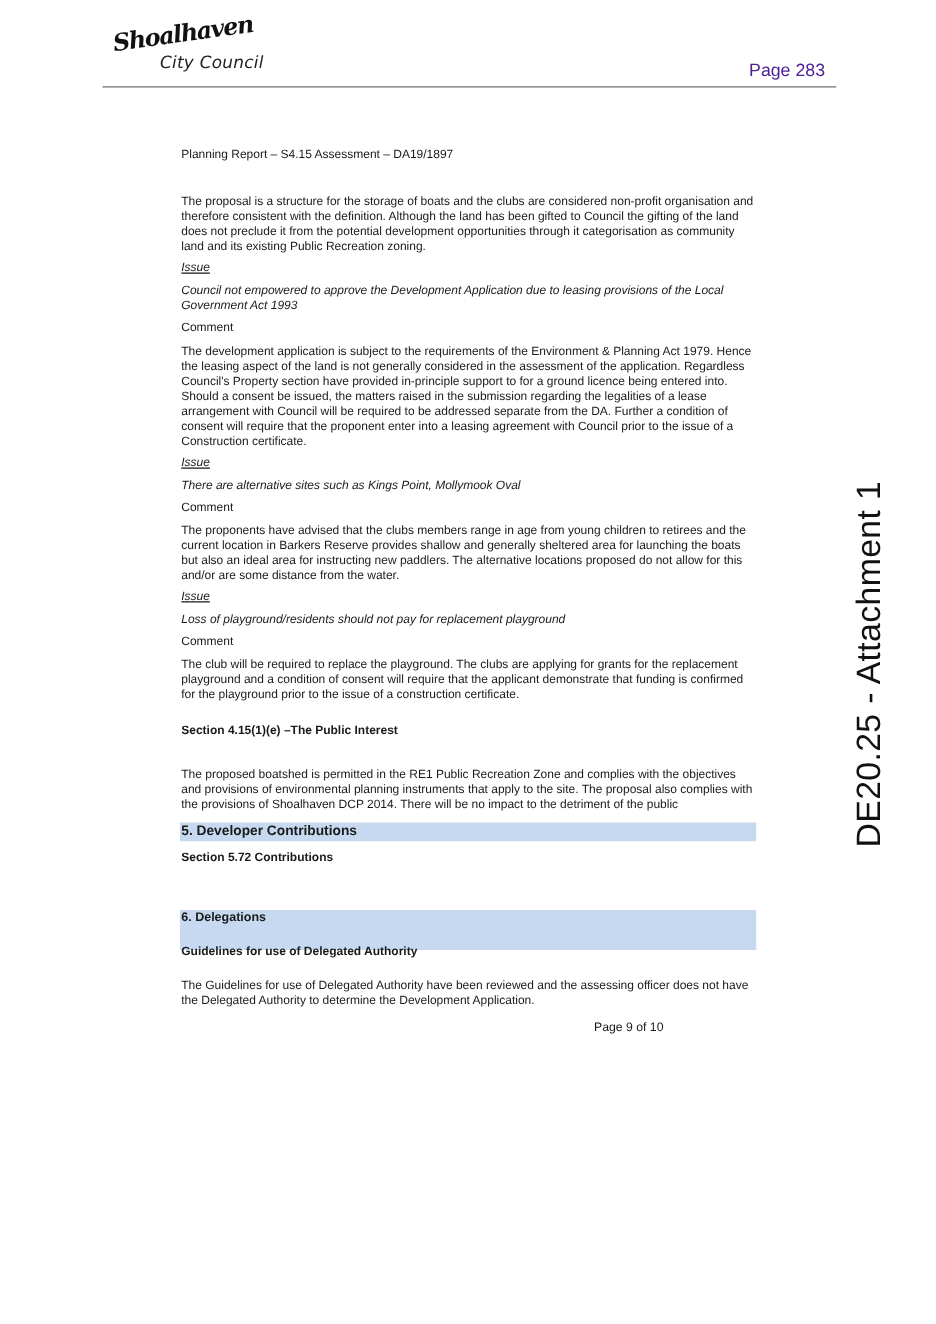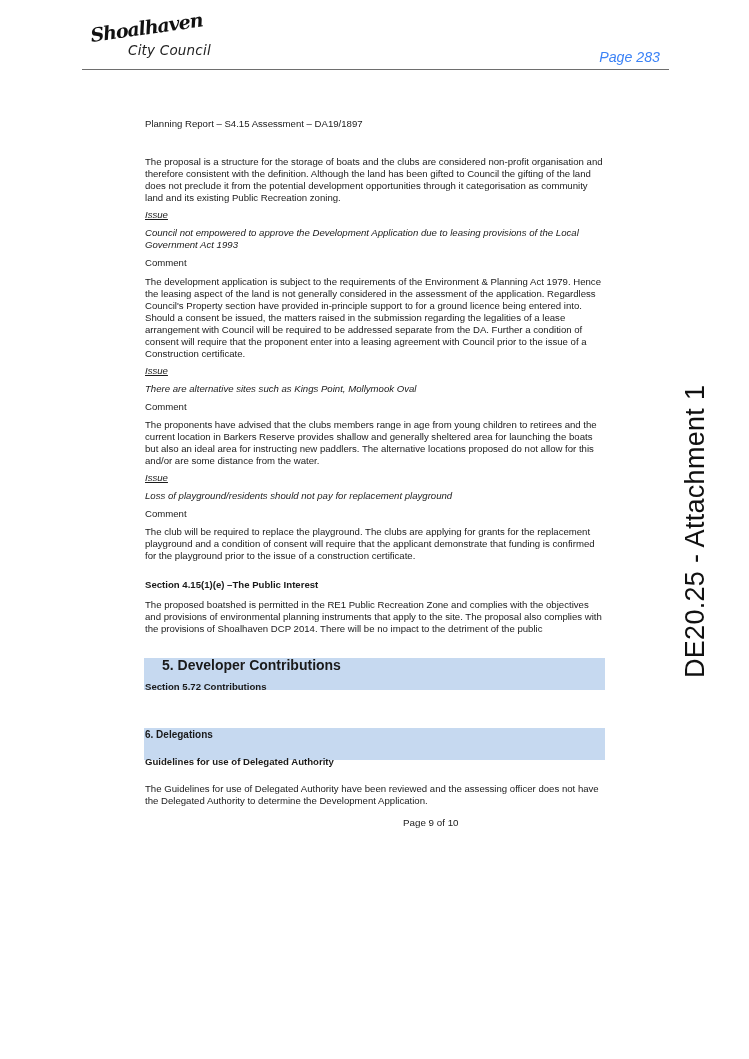--- a/index.html
+++ b/index.html
@@ -4,32 +4,32 @@
   <style>
     * { box-sizing: border-box; margin: 0; padding: 0; }
     html, body { width: 749px; height: 1059px; background: #ffffff; overflow: hidden; }
     body { position: relative; font-family: "Liberation Sans", sans-serif; color: #1a1a1a; }
 
     .header { position: absolute; left: 82px; top: 22px; width: 587px; height: 48px; border-bottom: 1px solid #6e6e6e; }
     .logo { position: absolute; left: 10px; top: 2px; width: 125px; height: 40px; }
     .logo-script { position: absolute; left: 0; top: 0; font-family: "DejaVu Serif", serif; font-style: italic; font-weight: bold; font-size: 19px; letter-spacing: -1px; color: #111; transform: rotate(-8deg); transform-origin: left bottom; }
     .logo-city { position: absolute; left: 36px; top: 18px; font-family: "DejaVu Sans", sans-serif; font-style: italic; font-size: 13.5px; color: #222; letter-spacing: 0.2px; }
     .header-title { position: absolute; right: 9px; top: 11px; font-size: 14.2px; color: #1a1a1a; text-align: right; line-height: 16px; }
-    .header-page { position: absolute; right: 9px; top: 27px; font-size: 14.2px; color: #3b82f6; text-align: left; line-height: 16px; font-style: italic; }
+    .header-page { position: absolute; right: 9px; top: 27px; font-size: 14.2px; color: #4c1d95; text-align: left; line-height: 16px; }
 
     .content { position: absolute; left: 145px; top: 118px; width: 460px; font-size: 9.6px; line-height: 12px; }
     .report-title { position: absolute; left: 0; top: 0; font-size: 9.6px; }
     p { position: absolute; left: 0; width: 460px; }
     .italic { font-style: italic; }
     .underline { text-decoration: underline; }
     .bold { font-weight: bold; }
     .section-bar { position: absolute; left: -1px; width: 461px; background: #c6d9f0; font-weight: bold; }
-    .bar5 { top: 540px; height: 32px; font-size: 14px; line-height: 15px; padding-left: 18px; }
+    .bar5 { top: 540px; height: 15px; font-size: 11px; line-height: 15px; padding-left: 1px; }
     .bar6 { top: 610px; height: 32px; font-size: 10px; line-height: 14px; padding-left: 1px; }
-    .page-footer { position: absolute; right: 2px; top: 699px; font-size: 9.8px; text-align: left; width: 200px; }
+    .page-footer { position: absolute; right: 2px; top: 699px; font-size: 9.8px; text-align: center; width: 200px; }
 
     .side-label { position: absolute; left: 680px; top: 678px; font-size: 27px; color: #111; transform: rotate(-90deg); transform-origin: left top; white-space: nowrap; letter-spacing: 0.3px; }
   </style>
 </head>
 <body>
 
 <div class="header">
   <div class="logo">
     <span class="logo-script">Shoalhaven</span>
     <span class="logo-city">City Council</span>
@@ -51,21 +51,21 @@
   <p style="top:265px;" class="italic">There are alternative sites such as Kings Point, Mollymook Oval</p>
   <p style="top:283px;">Comment</p>
   <p style="top:301px;">The proponents have advised that the clubs members range in age from young children to retirees and the current location in Barkers Reserve provides shallow and generally sheltered area for launching the boats but also an ideal area for instructing new paddlers. The alternative locations proposed do not allow for this and/or are some distance from the water.</p>
 
   <p style="top:354px;" class="italic underline">Issue</p>
   <p style="top:372px;" class="italic">Loss of playground/residents should not pay for replacement playground</p>
   <p style="top:390px;">Comment</p>
   <p style="top:408px;">The club will be required to replace the playground. The clubs are applying for grants for the replacement playground and a condition of consent will require that the applicant demonstrate that funding is confirmed for the playground prior to the issue of a construction certificate.</p>
 
   <p style="top:461px;" class="bold">Section 4.15(1)(e) –The Public Interest</p>
-  <p style="top:481px;">The proposed boatshed is permitted in the RE1 Public Recreation Zone and complies with the objectives and provisions of environmental planning instruments that apply to the site.  The proposal also complies with the provisions of Shoalhaven DCP 2014. There will be no impact to the detriment of the public</p>
+  <p style="top:496px;">The proposed boatshed is permitted in the RE1 Public Recreation Zone and complies with the objectives and provisions of environmental planning instruments that apply to the site.  The proposal also complies with the provisions of Shoalhaven DCP 2014. There will be no impact to the detriment of the public</p>
 
   <div class="section-bar bar5">5. Developer Contributions</div>
   <p style="top:563px;" class="bold">Section 5.72 Contributions</p>
   <p style="top:610px;">The development is not subject to a Section 7.11 Contribution</p>
 
   <div class="section-bar bar6">6. Delegations</div>
   <p style="top:638px;" class="bold">Guidelines for use of Delegated Authority</p>
   <p style="top:665px;">The Guidelines for use of Delegated Authority have been reviewed and the assessing officer does not have the Delegated Authority to determine the Development Application.</p>
 
   <div class="page-footer">Page 9 of 10</div>

